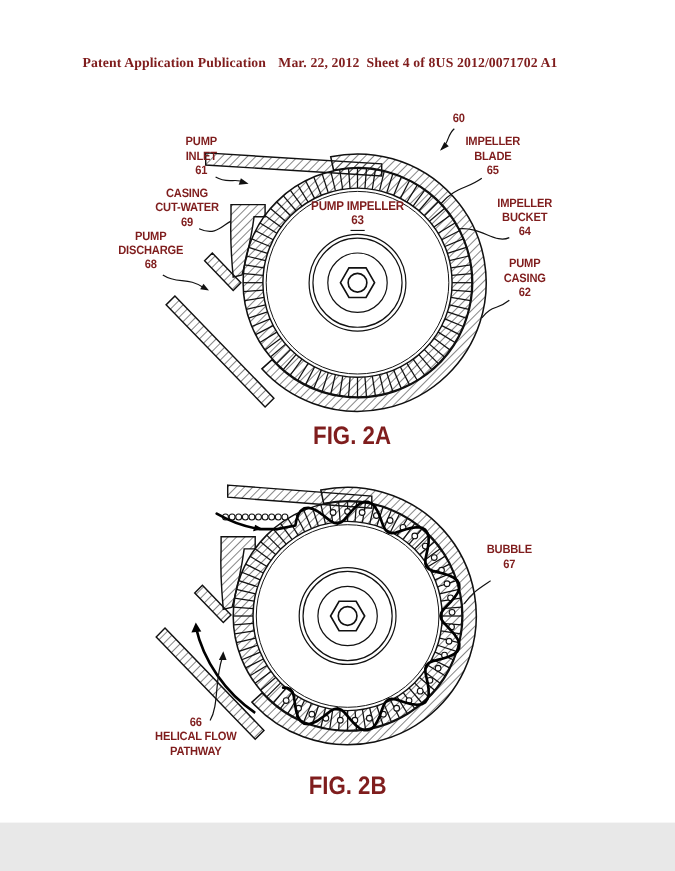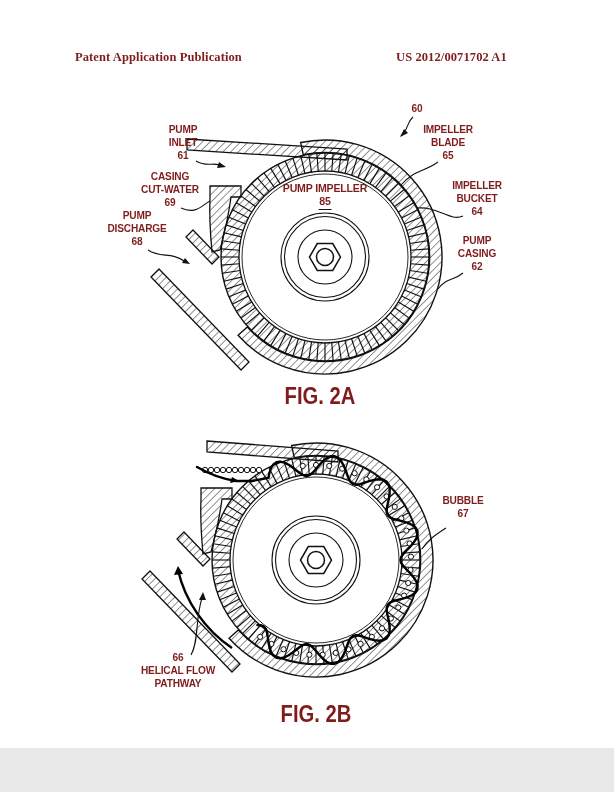--- a/index.html
+++ b/index.html
@@ -294,28 +294,29 @@
         <circle cx="309.3731349943081" cy="654.7685847746833" r="2.6" fill="#fff" stroke="#111" stroke-width="1"></circle>
         <circle cx="296.2483893723129" cy="652.9240220697116" r="2.6" fill="#fff" stroke="#111" stroke-width="1"></circle>
         <circle cx="283.50808638406147" cy="649.2707989746613" r="2.6" fill="#fff" stroke="#111" stroke-width="1"></circle>
         <circle cx="271.4002015353404" cy="643.8800213215981" r="2.6" fill="#fff" stroke="#111" stroke-width="1"></circle>
         <circle cx="260.1604010322151" cy="636.85661446562" r="2.6" fill="#fff" stroke="#111" stroke-width="1"></circle>
         <path d="M197,467 Q216,478 236,481 L252,481 L268.5,477.7 L269.5,472.6 L271.1,467.9 L273.4,464.4 L276.5,462.2 L280.2,461.6 L284.3,462.6 L288.7,464.8 L293.0,467.8 L297.1,471.0 L300.8,473.8 L304.1,475.5 L307.2,476.0 L310.0,474.9 L312.9,472.5 L316.0,469.0 L319.3,465.1 L322.9,461.2 L326.7,458.1 L330.6,456.3 L334.3,456.1 L337.8,457.6 L340.8,460.6 L343.3,464.8 L345.4,469.6 L347.1,474.5 L348.8,478.8 L350.7,482.1 L353.0,484.1 L356.0,484.7 L359.8,484.2 L364.2,482.8 L369.1,481.2 L374.2,479.9 L379.1,479.3 L383.3,479.8 L386.6,481.6 L388.7,484.7 L389.7,488.8 L389.6,493.7 L388.8,498.9 L387.7,504.0 L386.8,508.5 L386.7,512.3 L387.7,515.2 L389.9,517.4 L393.3,518.9 L397.8,520.1 L402.8,521.4 L407.8,522.9 L412.2,525.0 L415.6,527.6 L417.4,530.9 L417.6,534.7 L416.2,538.7 L413.5,542.8 L410.1,546.8 L406.5,550.5 L403.4,553.9 L401.2,557.0 L400.5,560.0 L401.2,563.0 L403.4,566.1 L406.5,569.5 L410.1,573.2 L413.5,577.2 L416.2,581.3 L417.6,585.3 L417.4,589.1 L415.6,592.4 L412.2,595.0 L407.8,597.1 L402.8,598.6 L397.8,599.9 L393.3,601.1 L389.9,602.6 L387.7,604.8 L386.7,607.7 L386.8,611.5 L387.7,616.0 L388.8,621.1 L389.6,626.3 L389.7,631.2 L388.7,635.3 L386.6,638.4 L383.3,640.2 L379.1,640.7 L374.2,640.1 L369.1,638.8 L364.2,637.2 L359.8,635.8 L356.0,635.3 L353.0,635.9 L350.7,637.9 L348.8,641.2 L347.1,645.5 L345.4,650.4 L343.3,655.2 L340.8,659.4 L337.8,662.4 L334.3,663.9 L330.6,663.7 L326.7,661.9 L322.9,658.8 L319.3,654.9 L316.0,651.0 L312.9,647.5 L310.0,645.1 L307.2,644.0 L304.1,644.5 L300.8,646.2 L297.1,649.0 L293.0,652.2 L288.7,655.2 L284.3,657.4 L280.2,658.4 L276.5,657.8 L273.4,655.6 L271.1,652.1 L269.5,647.4 L268.5,642.3 L267.8,637.2 L267.0,632.6 L265.9,629.0 L264.0,626.6 L261.2,625.3 L257.4,625.1" fill="none" stroke="#000" stroke-width="2.4" stroke-linejoin="round" stroke-linecap="round"></path>
       </g>
     </svg>
 
   <div class="hdr" id="hdr-left">Patent Application Publication</div>
+  <div class="hdr" id="hdr-center">Mar. 22, 2012  Sheet 4 of 8</div>
   <div class="hdr" id="hdr-right">US 2012/0071702 A1</div>
 
   <div class="caption" id="cap2a">FIG. 2A</div>
   <div class="caption" id="cap2b">FIG. 2B</div>
 
   <div id="center-label">
     <div>PUMP IMPELLER</div>
-    <span class="num">85</span>
+    <span class="num">63</span>
   </div>
 <div class="callout" style="left: 417px; top: 102px;">60</div>
     <div class="callout" style="left: 183px; top: 123px;">PUMP
 INLET
 61</div>
     <div class="callout" style="left: 170px; top: 170px;">CASING
 CUT-WATER
 69</div>
     <div class="callout" style="left: 137px; top: 209px;">PUMP
 DISCHARGE

